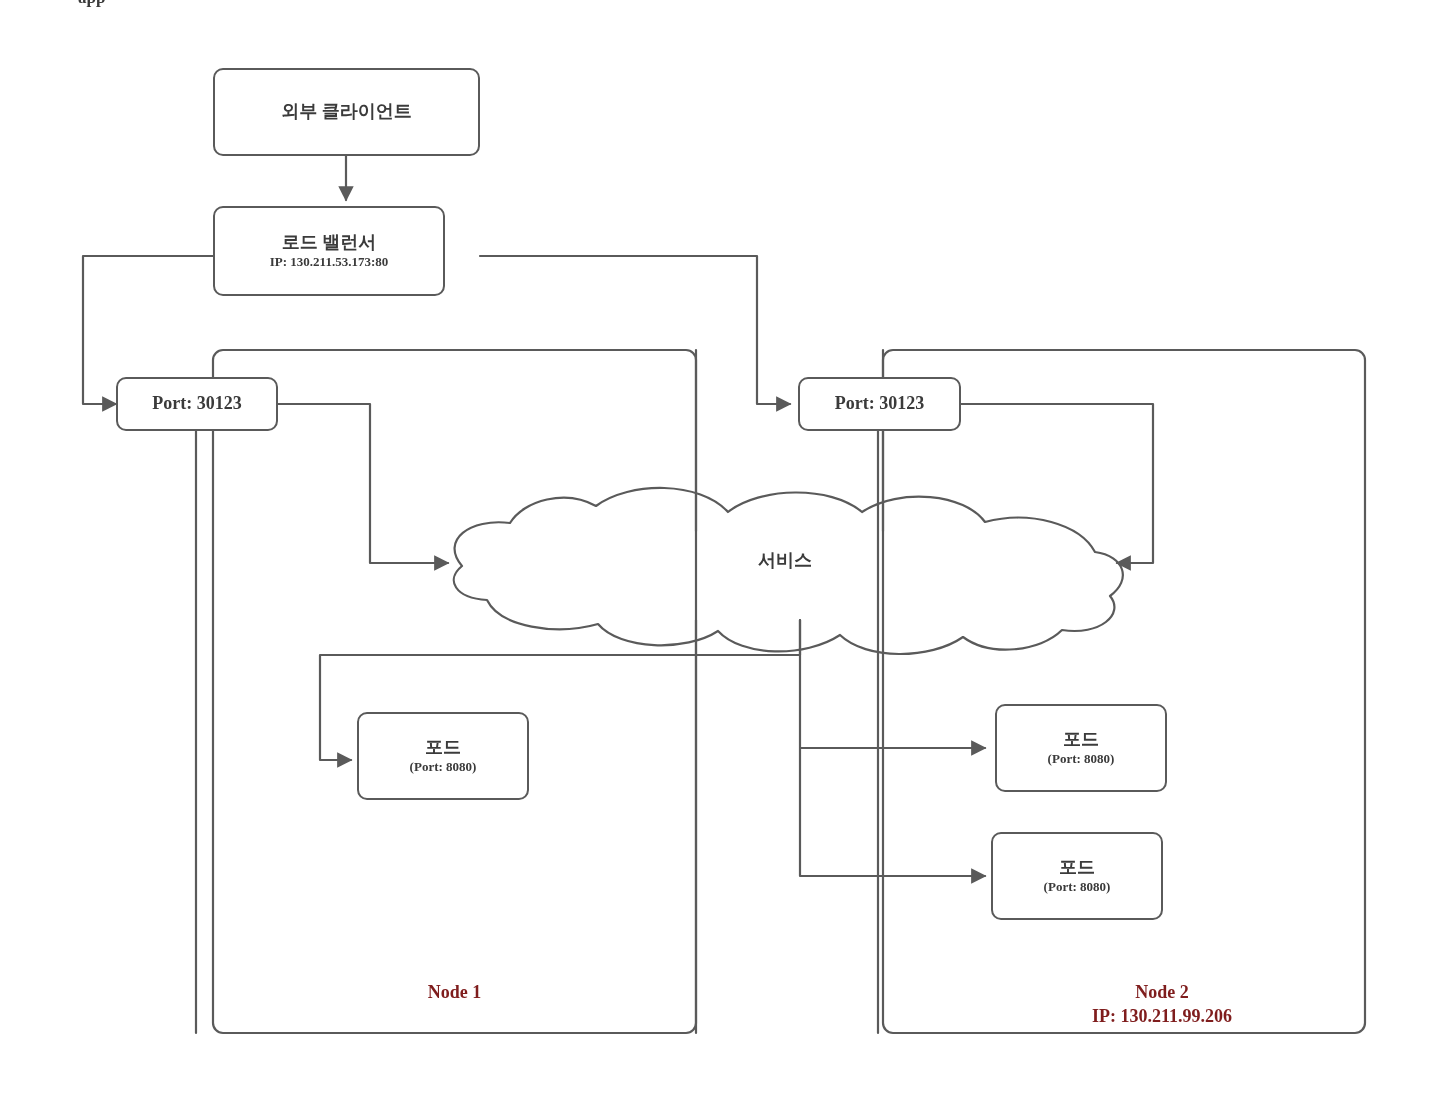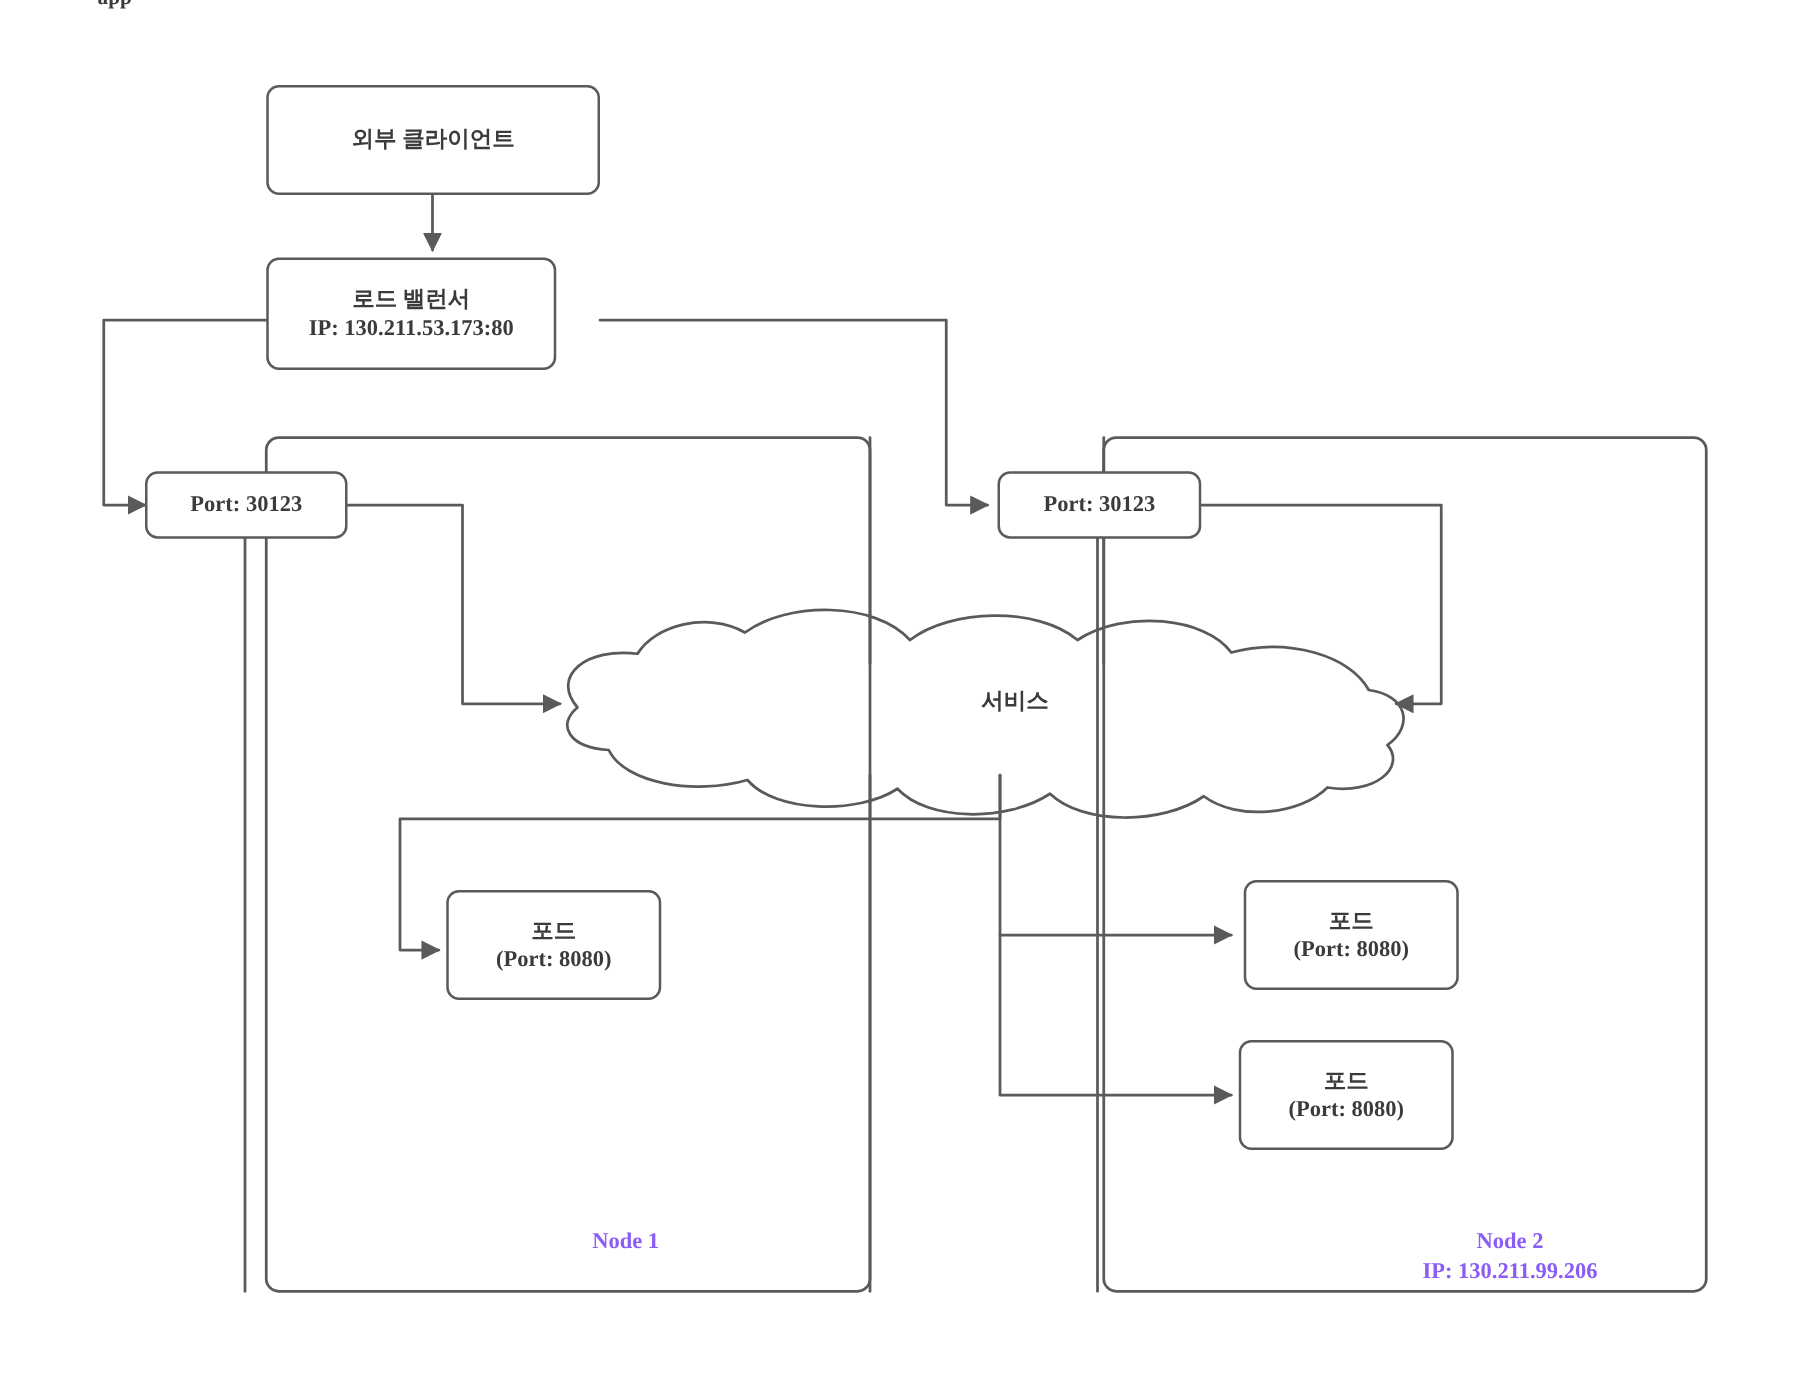--- a/index.html
+++ b/index.html
@@ -49,26 +49,25 @@
     position: absolute;
     font-size: 17px;
     color: #3b3b3b;
     white-space: nowrap;
   }
   .container-label {
     position: absolute;
     text-align: center;
     font-size: 18px;
     line-height: 1.35;
-    color: #8b5cf6;
+    color: #7f1d1d;
     white-space: nowrap;
-    padding-left: 46px;
   }
   .fs18 { font-size: 18px; }
-  .fs17 { font-size: 18px; }
+  .fs17 { font-size: 13px; }
 </style>
 </head>
 <body>
 
 <div id="canvas">
 
   <div class="stray-label" style="left:78px; top:-12px;">app</div>
 
   <svg id="wires" viewBox="0 0 1452 1106">
     <defs>
@@ -137,21 +136,21 @@
   </div>
 
   <div class="node-box" style="left:116px; top:377px; width:162px; height:54px;">
     <span class="ln fs18">Port: 30123</span>
   </div>
 
   <div class="node-box" style="left:798px; top:377px; width:163px; height:54px;">
     <span class="ln fs18">Port: 30123</span>
   </div>
 
-  <div class="stray-label fs18" style="left:758px; top:548px;margin-left:27px;">서비스</div>
+  <div class="stray-label fs18" style="left:758px; top:548px;">서비스</div>
 
   <div class="node-box" style="left:357px; top:712px; width:172px; height:88px;">
     <span class="ln fs18">포드</span>
     <span class="ln fs17">(Port: 8080)</span>
   </div>
 
   <div class="node-box" style="left:995px; top:704px; width:172px; height:88px;">
     <span class="ln fs18">포드</span>
     <span class="ln fs17">(Port: 8080)</span>
   </div>

